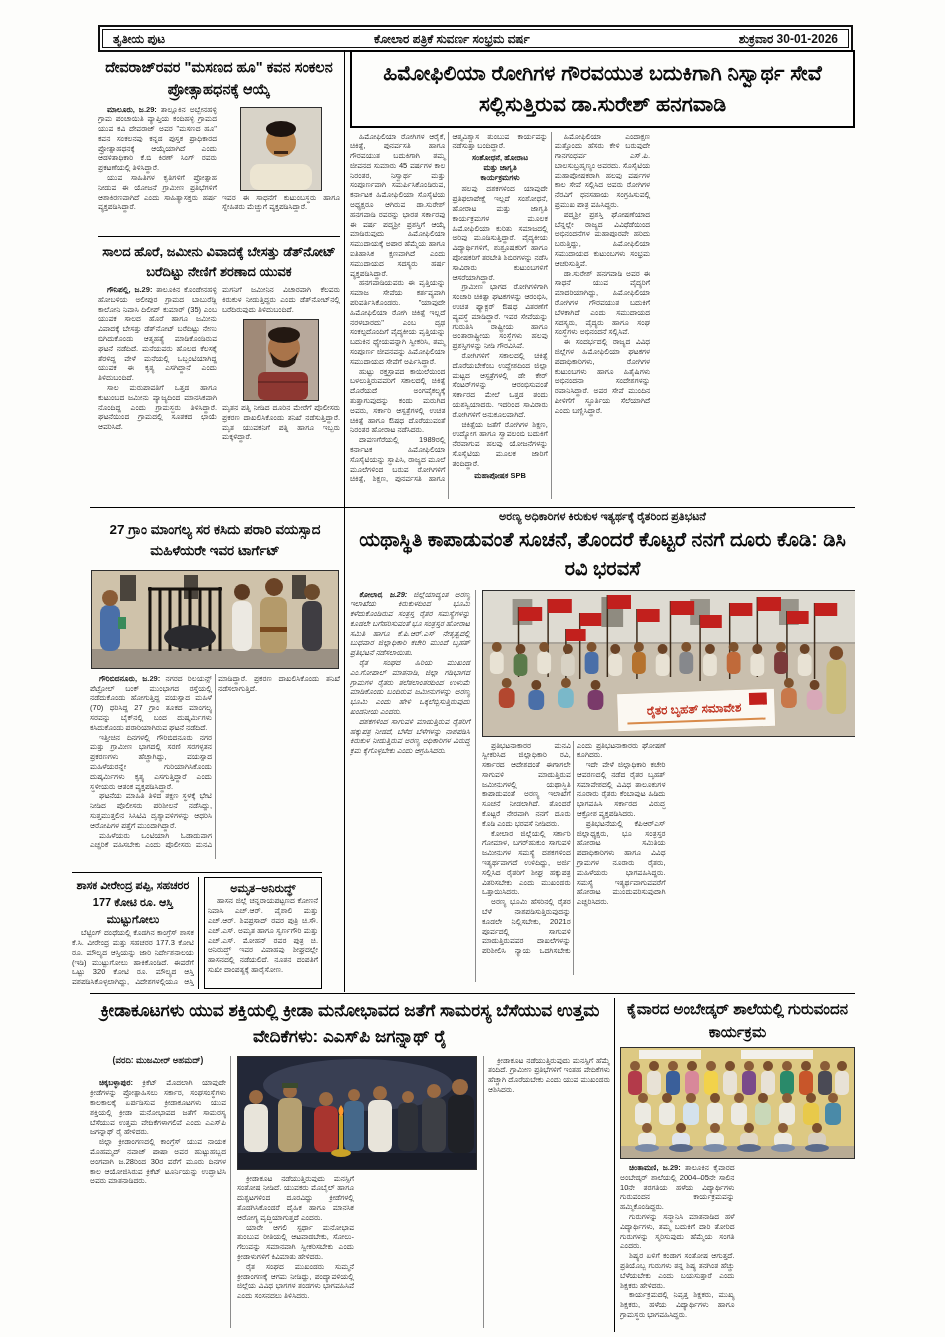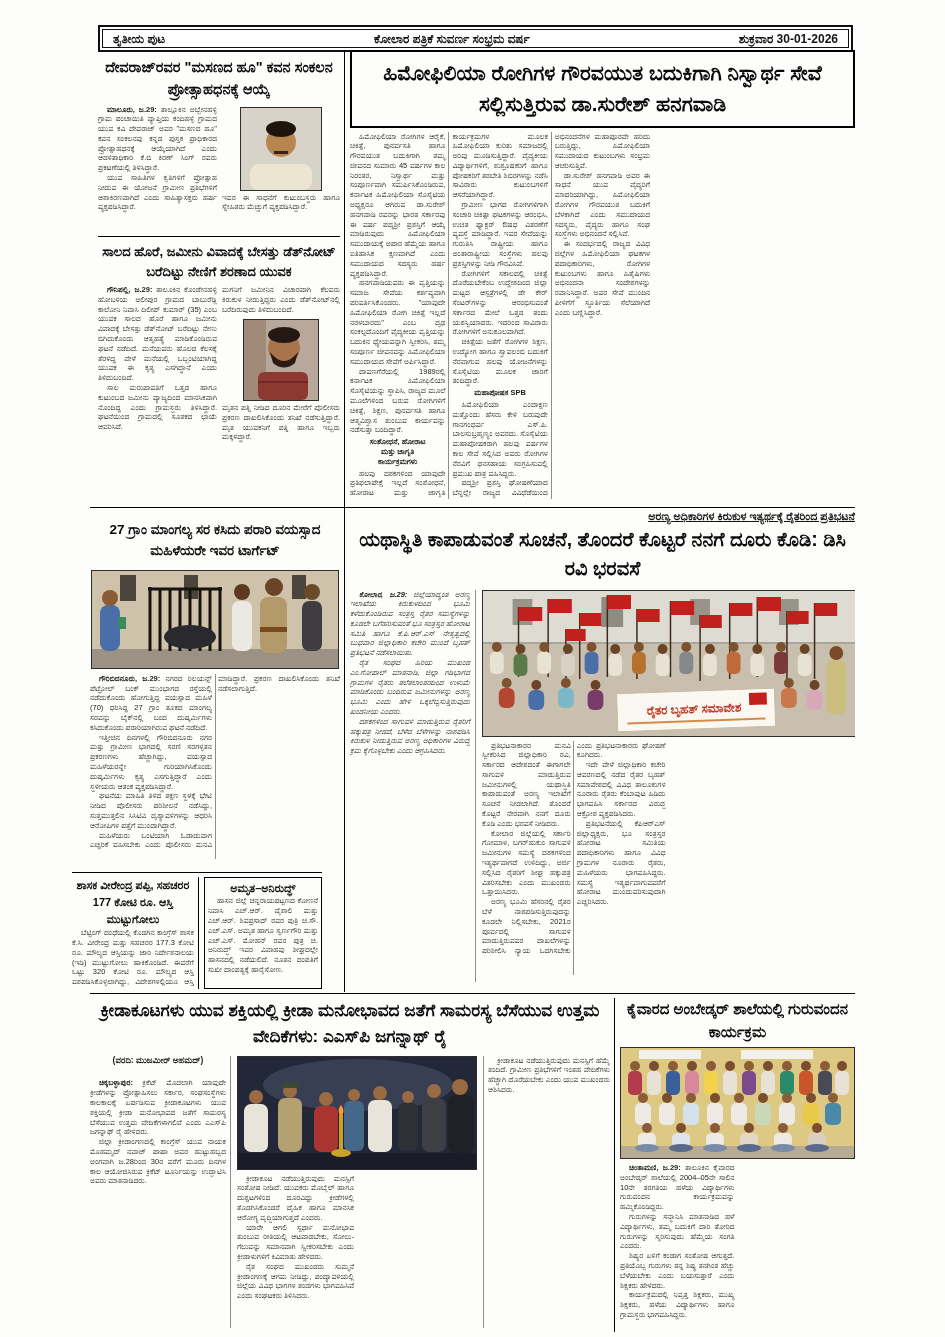--- a/index.html
+++ b/index.html
@@ -33,21 +33,21 @@
   .chain{left:90px;top:512px;width:250px;}
   .chain .hl{font-size:13.5px;line-height:1.55;padding:8px 2px 4px;}
   .chain .cols{margin-top:5px;height:185px;column-count:2;column-gap:6px;}
   .boxesrow{left:72px;top:872px;width:250px;display:flex;gap:5px;border-top:1px solid #000;padding-top:4px;height:112px;overflow:hidden;}
   .box-mla{width:124px;border-right:1px solid #000;padding-right:4px;}
   .box-mla .hl{font-size:11px;line-height:1.55;margin-bottom:2px;}
   .box-wed{width:112px;border:1px solid #000;padding:3px;}
   .box-wed .hl{font-size:11px;line-height:1.4;margin-bottom:2px;}
   
   .protest{left:350px;top:510px;width:505px;}
-  .kicker{font-size:11px;font-weight:bold;text-align:right;text-decoration:underline;}
+  .kicker{font-size:11px;font-weight:bold;text-align:center;}
   .protest .hl{font-size:19.5px;line-height:1.5;padding:2px 0;}
   .protest .content{display:flex;gap:6px;margin-top:4px;height:392px;overflow:hidden;}
   .protest .col0{width:120px;border-right:1px solid #8c8c8c;padding-right:5px;font-style:italic;}
   .protest .rightzone{flex:1;}
   .protest .cols{margin-top:4px;height:234px;column-count:4;column-gap:6px;}
   
   .sports{left:90px;top:998px;width:520px;}
   .sports .hl{font-size:17px;line-height:1.55;}
   .sports .content{display:flex;gap:6px;margin-top:5px;height:272px;overflow:hidden;}
   .sports .c1{width:136px;border-right:1px solid #8c8c8c;padding-right:4px;}
@@ -129,20 +129,21 @@
         </div>
       </div>
     </div>
   </section>
 
   <section class="art hemo">
     <h1 class="hl hl-box" style="margin:0;">ಹಿಮೋಫಿಲಿಯಾ ರೋಗಿಗಳ ಗೌರವಯುತ ಬದುಕಿಗಾಗಿ ನಿಸ್ವಾರ್ಥ ಸೇವೆ ಸಲ್ಲಿಸುತ್ತಿರುವ ಡಾ.ಸುರೇಶ್ ಹನಗವಾಡಿ</h1>
     <div class="body-txt cols">
       <span class="p">ಹಿಮೋಫಿಲಿಯಾ ರೋಗಿಗಳ ಆರೈಕೆ, ಚಿಕಿತ್ಸೆ, ಪುನರ್ವಸತಿ ಹಾಗೂ ಗೌರವಯುತ ಬದುಕಿಗಾಗಿ ತಮ್ಮ ಜೀವನದ ಸುಮಾರು 45 ವರ್ಷಗಳ ಕಾಲ ನಿರಂತರ, ನಿಸ್ವಾರ್ಥ ಮತ್ತು ಸಂಪೂರ್ಣವಾಗಿ ಸಮರ್ಪಿಸಿಕೊಂಡಿರುವ, ಕರ್ನಾಟಕ ಹಿಮೋಫಿಲಿಯಾ ಸೊಸೈಟಿಯ ಅಧ್ಯಕ್ಷರೂ ಆಗಿರುವ ಡಾ.ಸುರೇಶ್ ಹನಗವಾಡಿ ರವರನ್ನು ಭಾರತ ಸರ್ಕಾರವು ಈ ವರ್ಷ ಪದ್ಮಶ್ರೀ ಪ್ರಶಸ್ತಿಗೆ ಆಯ್ಕೆ ಮಾಡಿರುವುದು ಹಿಮೋಫಿಲಿಯಾ ಸಮುದಾಯಕ್ಕೆ ಅಪಾರ ಹೆಮ್ಮೆಯ ಹಾಗೂ ಐತಿಹಾಸಿಕ ಕ್ಷಣವಾಗಿದೆ ಎಂದು ಸಮುದಾಯದ ಸದಸ್ಯರು ಹರ್ಷ ವ್ಯಕ್ತಪಡಿಸಿದ್ದಾರೆ.</span>
       <span class="p">ಹನಗವಾಡಿಯವರು ಈ ವೃತ್ತಿಯನ್ನು ಸಮಾಜ ಸೇವೆಯ ಕರ್ತವ್ಯವಾಗಿ ಪರಿವರ್ತಿಸಿಕೊಂಡರು. "ಯಾವುದೇ ಹಿಮೋಫಿಲಿಯಾ ರೋಗಿ ಚಿಕಿತ್ಸೆ ಇಲ್ಲದೆ ನರಳಬಾರದು" ಎಂಬ ದೃಢ ಸಂಕಲ್ಪದೊಂದಿಗೆ ವೈದ್ಯಕೀಯ ವೃತ್ತಿಯನ್ನು ಬದುಕಿನ ಧ್ಯೇಯವನ್ನಾಗಿ ಸ್ವೀಕರಿಸಿ, ತಮ್ಮ ಸಂಪೂರ್ಣ ಜೀವನವನ್ನು ಹಿಮೋಫಿಲಿಯಾ ಸಮುದಾಯದ ಸೇವೆಗೆ ಅರ್ಪಿಸಿದ್ದಾರೆ.</span>
+      <span class="p">ಹುಟ್ಟು ರಕ್ತಸ್ರಾವದ ಕಾಯಿಲೆಯಿಂದ ಬಳಲುತ್ತಿರುವವರಿಗೆ ಸಕಾಲದಲ್ಲಿ ಚಿಕಿತ್ಸೆ ದೊರೆಯದೆ ಅಂಗವೈಕಲ್ಯಕ್ಕೆ ತುತ್ತಾಗುವುದನ್ನು ಕಂಡು ಮರುಗಿದ ಅವರು, ಸರ್ಕಾರಿ ಆಸ್ಪತ್ರೆಗಳಲ್ಲಿ ಉಚಿತ ಚಿಕಿತ್ಸೆ ಹಾಗೂ ಔಷಧ ದೊರೆಯುವಂತೆ ನಿರಂತರ ಹೋರಾಟ ನಡೆಸಿದರು.</span>
       <span class="p">ದಾವಣಗೆರೆಯಲ್ಲಿ 1989ರಲ್ಲಿ ಕರ್ನಾಟಕ ಹಿಮೋಫಿಲಿಯಾ ಸೊಸೈಟಿಯನ್ನು ಸ್ಥಾಪಿಸಿ, ರಾಜ್ಯದ ಮೂಲೆ ಮೂಲೆಗಳಿಂದ ಬರುವ ರೋಗಿಗಳಿಗೆ ಚಿಕಿತ್ಸೆ, ಶಿಕ್ಷಣ, ಪುನರ್ವಸತಿ ಹಾಗೂ ಆತ್ಮವಿಶ್ವಾಸ ತುಂಬುವ ಕಾರ್ಯವನ್ನು ನಡೆಸುತ್ತಾ ಬಂದಿದ್ದಾರೆ.</span>
       <span class="subhead">ಸಂಶೋಧನೆ, ಹೋರಾಟ ಮತ್ತು ಜಾಗೃತಿ ಕಾರ್ಯಕ್ರಮಗಳು</span>
       <span class="p">ಹಲವು ದಶಕಗಳಿಂದ ಯಾವುದೇ ಪ್ರತಿಫಲಾಪೇಕ್ಷೆ ಇಲ್ಲದೆ ಸಂಶೋಧನೆ, ಹೋರಾಟ ಮತ್ತು ಜಾಗೃತಿ ಕಾರ್ಯಕ್ರಮಗಳ ಮೂಲಕ ಹಿಮೋಫಿಲಿಯಾ ಕುರಿತು ಸಮಾಜದಲ್ಲಿ ಅರಿವು ಮೂಡಿಸುತ್ತಿದ್ದಾರೆ. ವೈದ್ಯಕೀಯ ವಿದ್ಯಾರ್ಥಿಗಳಿಗೆ, ಶುಶ್ರೂಷಕರಿಗೆ ಹಾಗೂ ಪೋಷಕರಿಗೆ ತರಬೇತಿ ಶಿಬಿರಗಳನ್ನು ನಡೆಸಿ ಸಾವಿರಾರು ಕುಟುಂಬಗಳಿಗೆ ಆಸರೆಯಾಗಿದ್ದಾರೆ.</span>
       <span class="p">ಗ್ರಾಮೀಣ ಭಾಗದ ರೋಗಿಗಳಿಗಾಗಿ ಸಂಚಾರಿ ಚಿಕಿತ್ಸಾ ಘಟಕಗಳನ್ನು ಆರಂಭಿಸಿ, ಉಚಿತ ಫ್ಯಾಕ್ಟರ್ ಔಷಧ ವಿತರಣೆಗೆ ವ್ಯವಸ್ಥೆ ಮಾಡಿದ್ದಾರೆ. ಇವರ ಸೇವೆಯನ್ನು ಗುರುತಿಸಿ ರಾಷ್ಟ್ರೀಯ ಹಾಗೂ ಅಂತಾರಾಷ್ಟ್ರೀಯ ಸಂಸ್ಥೆಗಳು ಹಲವು ಪ್ರಶಸ್ತಿಗಳನ್ನು ನೀಡಿ ಗೌರವಿಸಿವೆ.</span>
       <span class="p">ರೋಗಿಗಳಿಗೆ ಸಕಾಲದಲ್ಲಿ ಚಿಕಿತ್ಸೆ ದೊರೆಯಬೇಕೆಂಬ ಉದ್ದೇಶದಿಂದ ಜಿಲ್ಲಾ ಮಟ್ಟದ ಆಸ್ಪತ್ರೆಗಳಲ್ಲಿ ಡೇ ಕೇರ್ ಸೆಂಟರ್‌ಗಳನ್ನು ಆರಂಭಿಸುವಂತೆ ಸರ್ಕಾರದ ಮೇಲೆ ಒತ್ತಡ ತಂದು ಯಶಸ್ವಿಯಾದರು. ಇದರಿಂದ ಸಾವಿರಾರು ರೋಗಿಗಳಿಗೆ ಅನುಕೂಲವಾಗಿದೆ.</span>
       <span class="p">ಚಿಕಿತ್ಸೆಯ ಜತೆಗೆ ರೋಗಿಗಳ ಶಿಕ್ಷಣ, ಉದ್ಯೋಗ ಹಾಗೂ ಸ್ವಾವಲಂಬಿ ಬದುಕಿಗೆ ನೆರವಾಗುವ ಹಲವು ಯೋಜನೆಗಳನ್ನು ಸೊಸೈಟಿಯ ಮೂಲಕ ಜಾರಿಗೆ ತಂದಿದ್ದಾರೆ.</span>
       <span class="subhead">ಮಹಾಪೋಷಕ SPB</span>
       <span class="p">ಹಿಮೋಫಿಲಿಯಾ ಎಂದಾಕ್ಷಣ ಮತ್ತೊಂದು ಹೆಸರು ಕೇಳಿ ಬರುವುದೇ ಗಾನಗಂಧರ್ವ ಎಸ್.ಪಿ. ಬಾಲಸುಬ್ರಹ್ಮಣ್ಯಂ ಅವರದು. ಸೊಸೈಟಿಯ ಮಹಾಪೋಷಕರಾಗಿ ಹಲವು ವರ್ಷಗಳ ಕಾಲ ಸೇವೆ ಸಲ್ಲಿಸಿದ ಅವರು ರೋಗಿಗಳ ನೆರವಿಗೆ ಧನಸಹಾಯ ಸಂಗ್ರಹಿಸುವಲ್ಲಿ ಪ್ರಮುಖ ಪಾತ್ರ ವಹಿಸಿದ್ದರು.</span>
       <span class="p">ಪದ್ಮಶ್ರೀ ಪ್ರಶಸ್ತಿ ಘೋಷಣೆಯಾದ ಬೆನ್ನಲ್ಲೇ ರಾಜ್ಯದ ವಿವಿಧೆಡೆಯಿಂದ ಅಭಿನಂದನೆಗಳ ಮಹಾಪೂರವೇ ಹರಿದು ಬರುತ್ತಿದ್ದು, ಹಿಮೋಫಿಲಿಯಾ ಸಮುದಾಯದ ಕುಟುಂಬಗಳು ಸಂಭ್ರಮ ಆಚರಿಸುತ್ತಿವೆ.</span>
       <span class="p">ಡಾ.ಸುರೇಶ್ ಹನಗವಾಡಿ ಅವರ ಈ ಸಾಧನೆ ಯುವ ವೈದ್ಯರಿಗೆ ಮಾದರಿಯಾಗಿದ್ದು, ಹಿಮೋಫಿಲಿಯಾ ರೋಗಿಗಳ ಗೌರವಯುತ ಬದುಕಿಗೆ ಬೆಳಕಾಗಿದೆ ಎಂದು ಸಮುದಾಯದ ಸದಸ್ಯರು, ವೈದ್ಯರು ಹಾಗೂ ಸಂಘ ಸಂಸ್ಥೆಗಳು ಅಭಿನಂದನೆ ಸಲ್ಲಿಸಿವೆ.</span>
@@ -350,21 +351,21 @@
             <circle cx="222" cy="30" r="8" fill="#9a6a42"></circle>
               <rect x="210" y="38" width="26" height="58" rx="8" fill="#1f2126"></rect>
             <rect x="101" y="58" width="4" height="38" fill="#c9a227"></rect>
             <ellipse cx="103" cy="96" rx="10" ry="4" fill="#c9a227"></ellipse>
             <path d="M103 48 q5 6 0 12 q-5 -6 0 -12 z" fill="#ff9a2a"></path>
           </svg>
         </span>
         <div class="body-txt cols">
           <span class="p">ಕ್ರೀಡಾಕೂಟ ನಡೆಯುತ್ತಿರುವುದು ಮನಸ್ಸಿಗೆ ಸಂತೋಷ ನೀಡಿದೆ. ಯುವಕರು ಮೊಬೈಲ್ ಹಾಗೂ ದುಶ್ಚಟಗಳಿಂದ ದೂರವಿದ್ದು ಕ್ರೀಡೆಗಳಲ್ಲಿ ತೊಡಗಿಸಿಕೊಂಡರೆ ದೈಹಿಕ ಹಾಗೂ ಮಾನಸಿಕ ಆರೋಗ್ಯ ವೃದ್ಧಿಯಾಗುತ್ತದೆ ಎಂದರು.</span>
           <span class="p">ಯಾರೇ ಆಗಲಿ ಸ್ಪರ್ಧಾ ಮನೋಭಾವ ತುಂಬುವ ರೀತಿಯಲ್ಲಿ ಆಟವಾಡಬೇಕು, ಸೋಲು-ಗೆಲುವನ್ನು ಸಮಾನವಾಗಿ ಸ್ವೀಕರಿಸಬೇಕು ಎಂದು ಕ್ರೀಡಾಳುಗಳಿಗೆ ಕಿವಿಮಾತು ಹೇಳಿದರು.</span>
-          <span class="p">ರೈತ ಸಂಘದ ಮುಖಂಡರು ಸುಮ್ಮನೆ ಕ್ರೀಡಾಂಗಣಕ್ಕೆ ಆಗಮ ನೀಡಿದ್ದು, ಪಂದ್ಯಾವಳಿಯಲ್ಲಿ ಜಿಲ್ಲೆಯ ವಿವಿಧ ಭಾಗಗಳ ತಂಡಗಳು ಭಾಗವಹಿಸಿವೆ ಎಂದು ಸಂಘಟಕರು ತಿಳಿಸಿದರು.</span>
+          <span class="p">ರೈತ ಸಂಘದ ಮುಖಂಡರು ಸುಮ್ಮನೆ ಕ್ರೀಡಾಂಗಣಕ್ಕೆ ಆಗಮ ನೀಡಿದ್ದು, ಪಂದ್ಯಾವಳಿಯಲ್ಲಿ ಜಿಲ್ಲೆಯ ವಿವಿಧ ಭಾಗಗಳ ತಂಡಗಳು ಭಾಗವಹಿಸಿವೆ ಎಂದು ಸಂಸನದಲು ತಿಳಿಸಿದರು.</span>
         </div>
       </div>
       <div class="body-txt c4">
         <span class="p">ಕ್ರೀಡಾಕೂಟ ನಡೆಯುತ್ತಿರುವುದು ಮನಸ್ಸಿಗೆ ಹೆಮ್ಮೆ ತಂದಿದೆ. ಗ್ರಾಮೀಣ ಪ್ರತಿಭೆಗಳಿಗೆ ಇಂತಹ ವೇದಿಕೆಗಳು ಹೆಚ್ಚಾಗಿ ದೊರೆಯಬೇಕು ಎಂದು ಯುವ ಮುಖಂಡರು ಆಶಿಸಿದರು.</span>
       </div>
     </div>
   </section>
 
   <section class="art school">
     <h2 class="hl" style="margin:0;">ಕೈವಾರದ ಅಂಬೇಡ್ಕರ್ ಶಾಲೆಯಲ್ಲಿ ಗುರುವಂದನ ಕಾರ್ಯಕ್ರಮ</h2>

